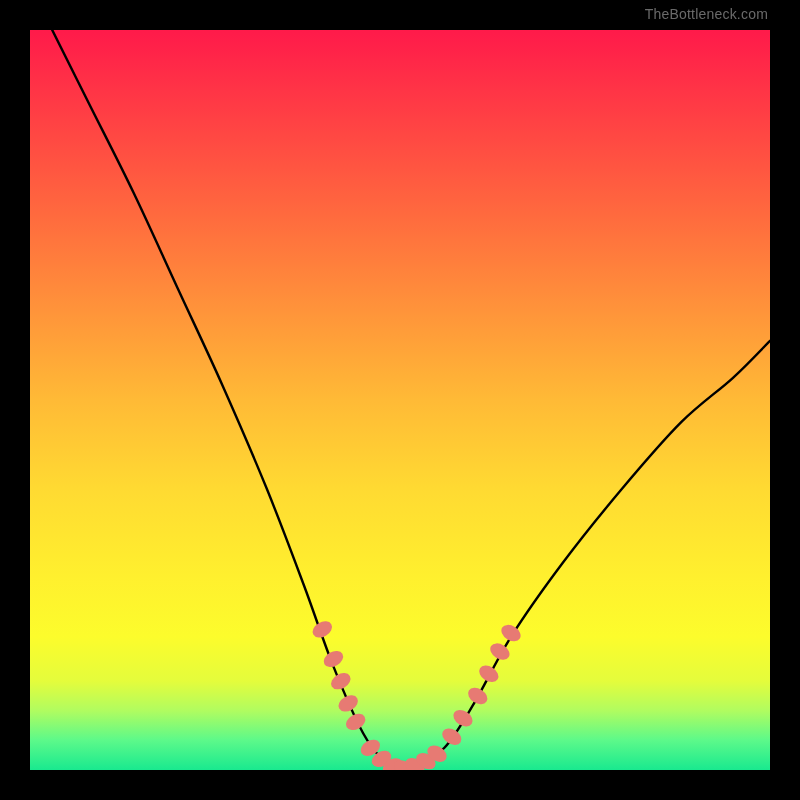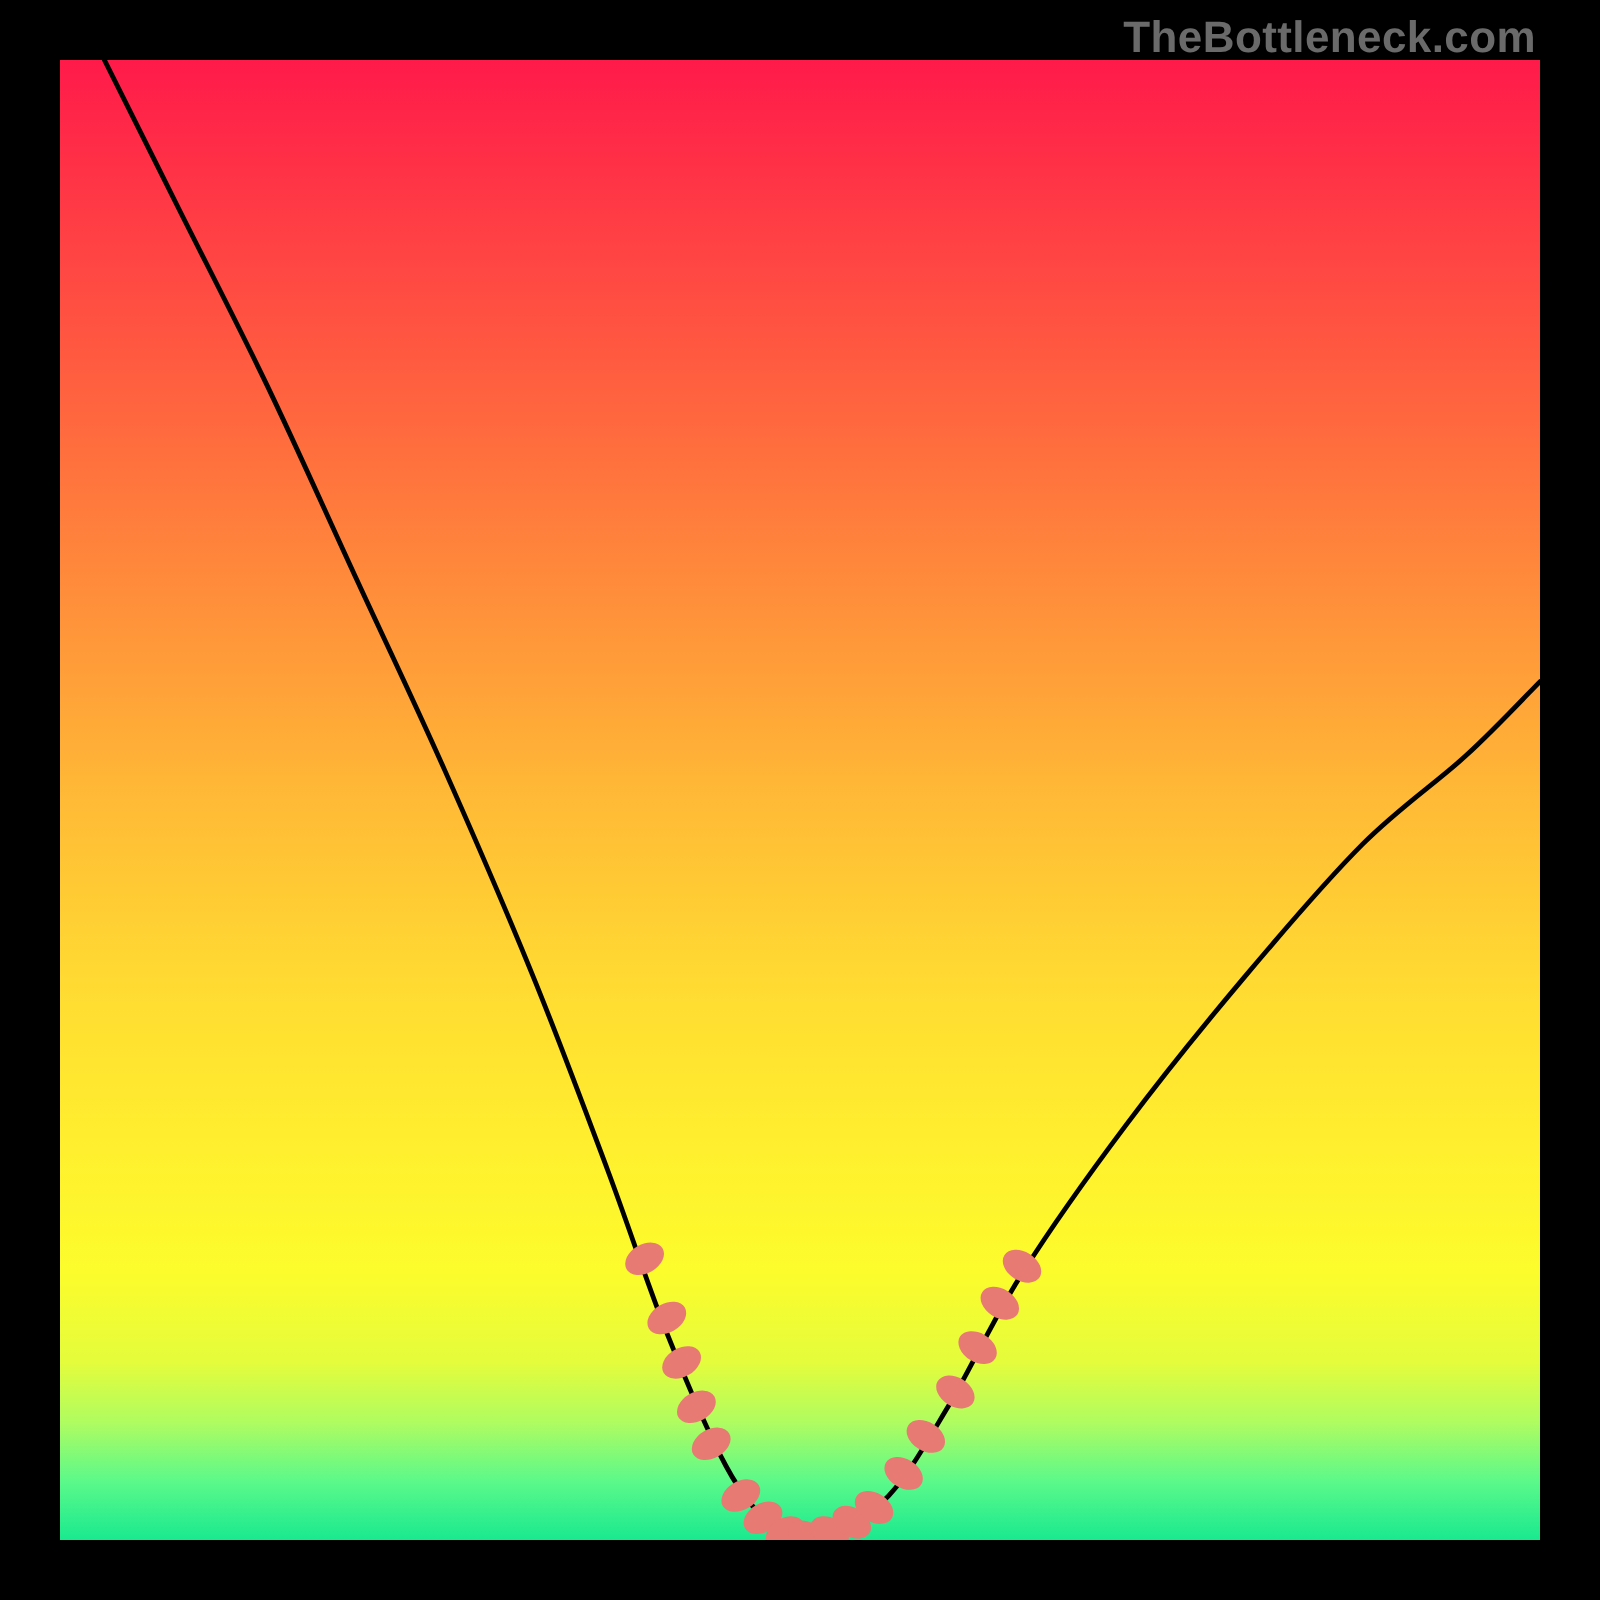--- a/index.html
+++ b/index.html
@@ -42,22 +42,22 @@
     left: 0;
     top: 0;
     width: 100%;
     height: 100%;
   }
   .watermark {
     position: absolute;
     top: 6px;
     right: 32px;
     color: #6a6a6a;
-    font-size: 22px;
-    font-weight: 700;
+    font-size: 14px;
+    font-weight: 400;
     letter-spacing: 0.2px;
   }
 </style>
 </head>
 <body>
 
 <div class="watermark">TheBottleneck.com</div>
 
 <div class="plot-area">
   <svg class="curve-layer" viewBox="0 0 740 740" preserveAspectRatio="none">

